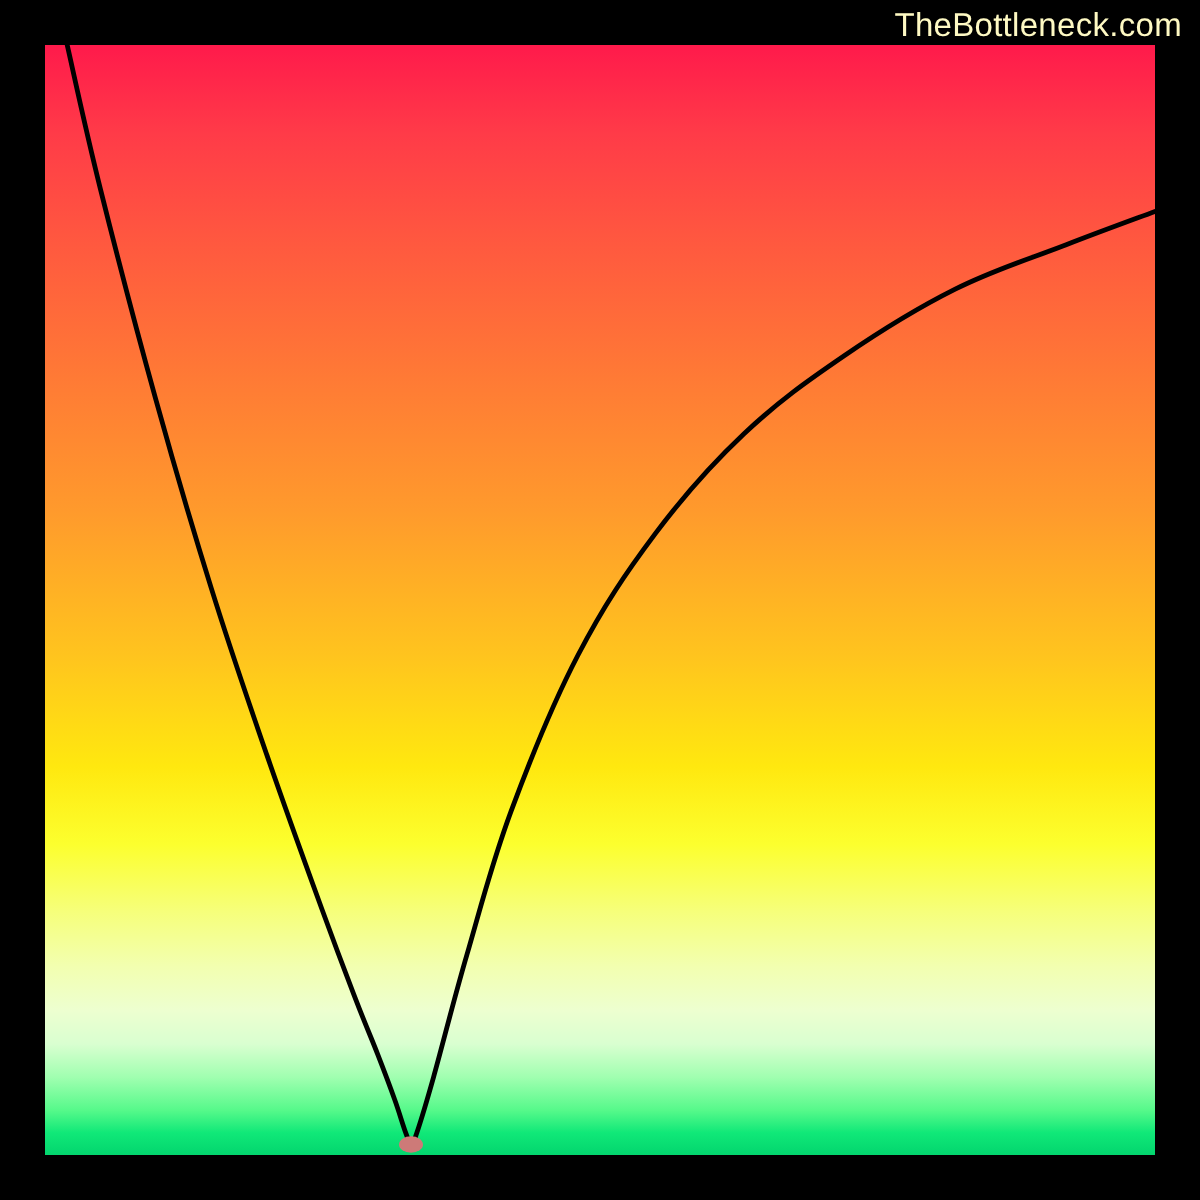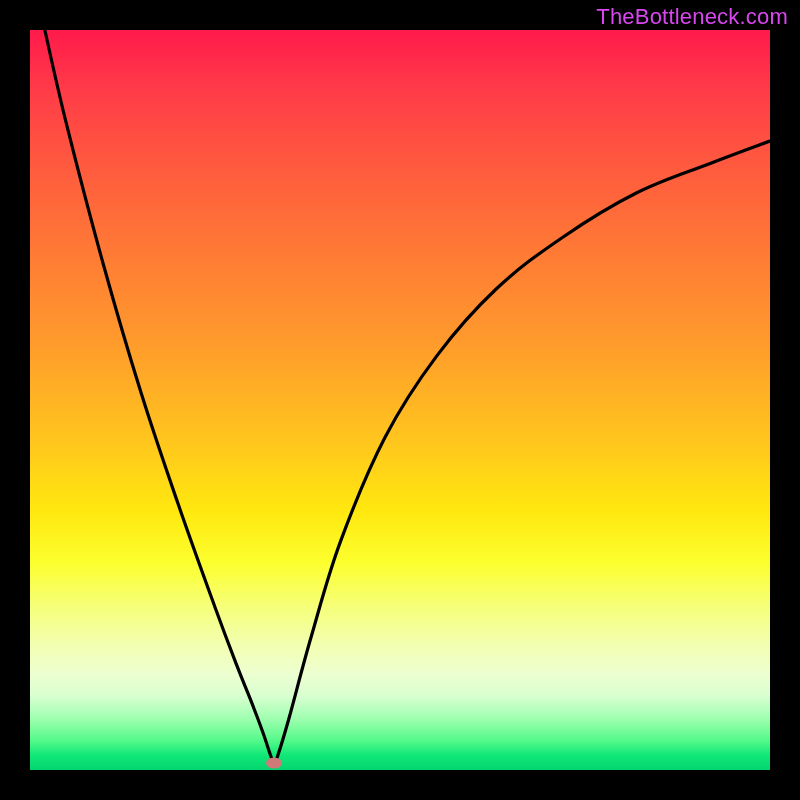--- a/index.html
+++ b/index.html
@@ -14,21 +14,21 @@
   .frame {
     position: relative;
     width: 800px;
     height: 800px;
     background: #000;
   }
   .watermark {
     position: absolute;
     top: 4px;
     right: 12px;
-    color: #d946ef;
+    color: #fef9c3;
     font-size: 22px;
     font-weight: 400;
     letter-spacing: 0.2px;
     z-index: 20;
   }
   .plot-area {
     position: absolute;
     left: 30px;
     top: 30px;
     width: 740px;

